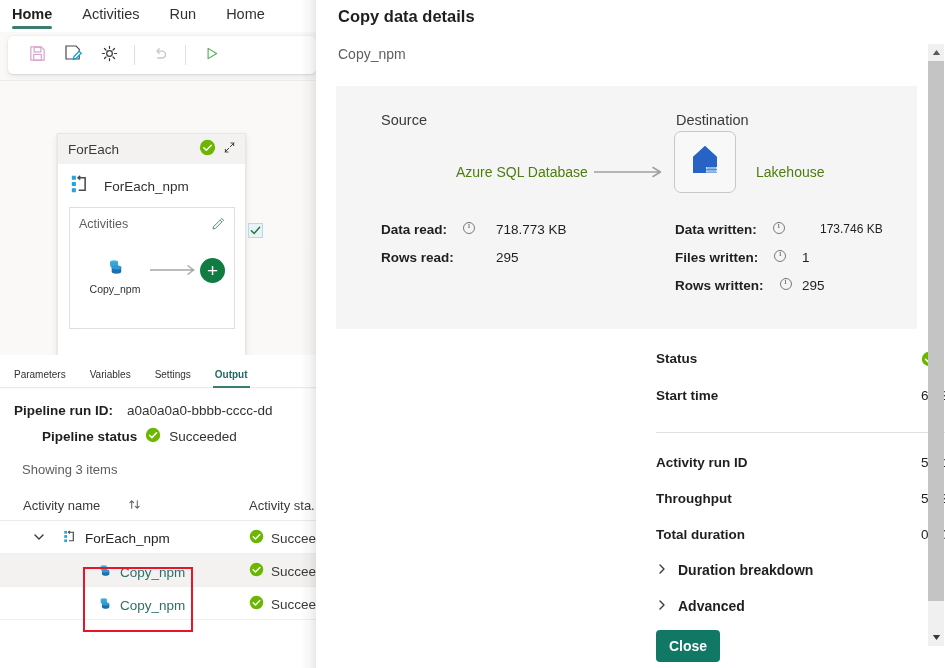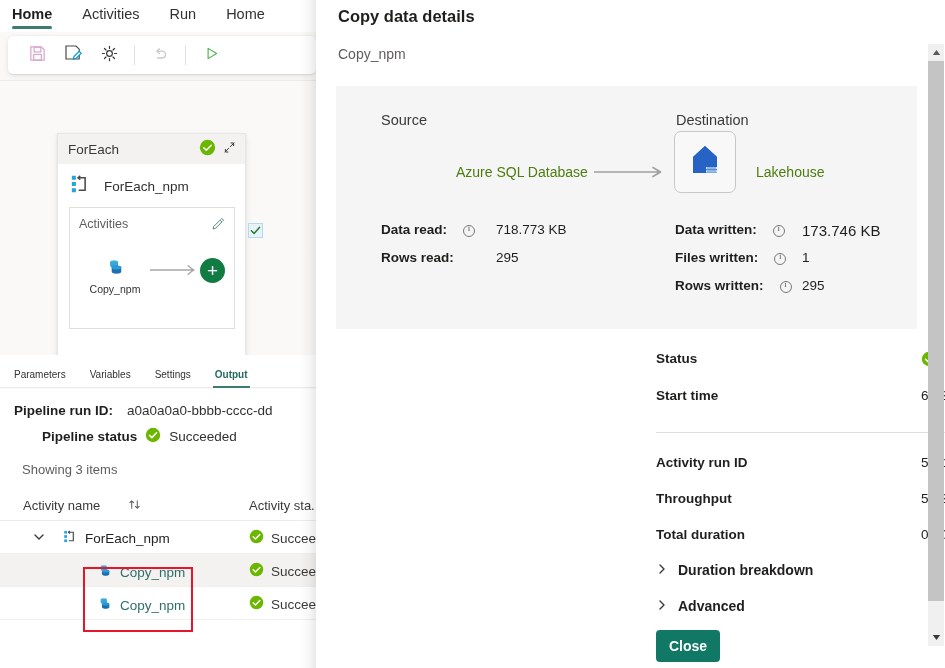--- a/index.html
+++ b/index.html
@@ -181,21 +181,21 @@
   #dest-name { left: 420px; top: 78px; }
   #sql-icon { position: absolute; left: 44px; top: 48px; }
   #lake-icon-box {
     position: absolute; left: 338px; top: 45px; width: 62px; height: 62px;
     background: #f8f8f8; border: 1px solid #c8c8c8; border-radius: 7px;
     display: flex; align-items: center; justify-content: center;
   }
   #flow-arrow-big { position: absolute; left: 258px; top: 79px; }
 
   .stat {
-    position: absolute; font-size: 13.5px; display: flex; align-items: flex-end; gap: 11px;
+    position: absolute; font-size: 13.5px; display: flex; align-items: flex-start; gap: 11px;
   }
   .stat-k { font-weight: 700; color: #201f1e; white-space: nowrap; }
   .info-i {
     display: inline-block; width: 12px; height: 12px; border: 1px solid #7a7a7a;
     border-radius: 50%; position: relative; margin-left: 5px; cursor: pointer;
     flex: 0 0 auto;
   }
   .info-i::after {
     content: "i"; position: absolute; left: 0; right: 0; top: -3px;
     text-align: center; font-size: 9px; color: #5a5a5a;
@@ -514,21 +514,21 @@
 
       <div class="stat" style="left:45px; top:164px;">
         <span class="stat-k">Rows read:</span>
       </div>
       <span class="stat-v" style="left:160px; top:164px; font-size:13.5px;">295</span>
 
       <div class="stat" style="left:339px; top:136px;">
         <span class="stat-k">Data written:</span>
         <span class="info-i"></span>
       </div>
-      <span class="stat-v" style="left:466px; top:136px; font-size:15px;">173.746 KB</span>
+      <span class="stat-v" style="left:484px; top:136px; font-size:12px;">173.746 KB</span>
 
       <div class="stat" style="left:339px; top:164px;">
         <span class="stat-k">Files written:</span>
         <span class="info-i"></span>
       </div>
       <span class="stat-v" style="left:466px; top:164px; font-size:13.5px;">1</span>
 
       <div class="stat" style="left:339px; top:192px;">
         <span class="stat-k">Rows written:</span>
         <span class="info-i"></span>

